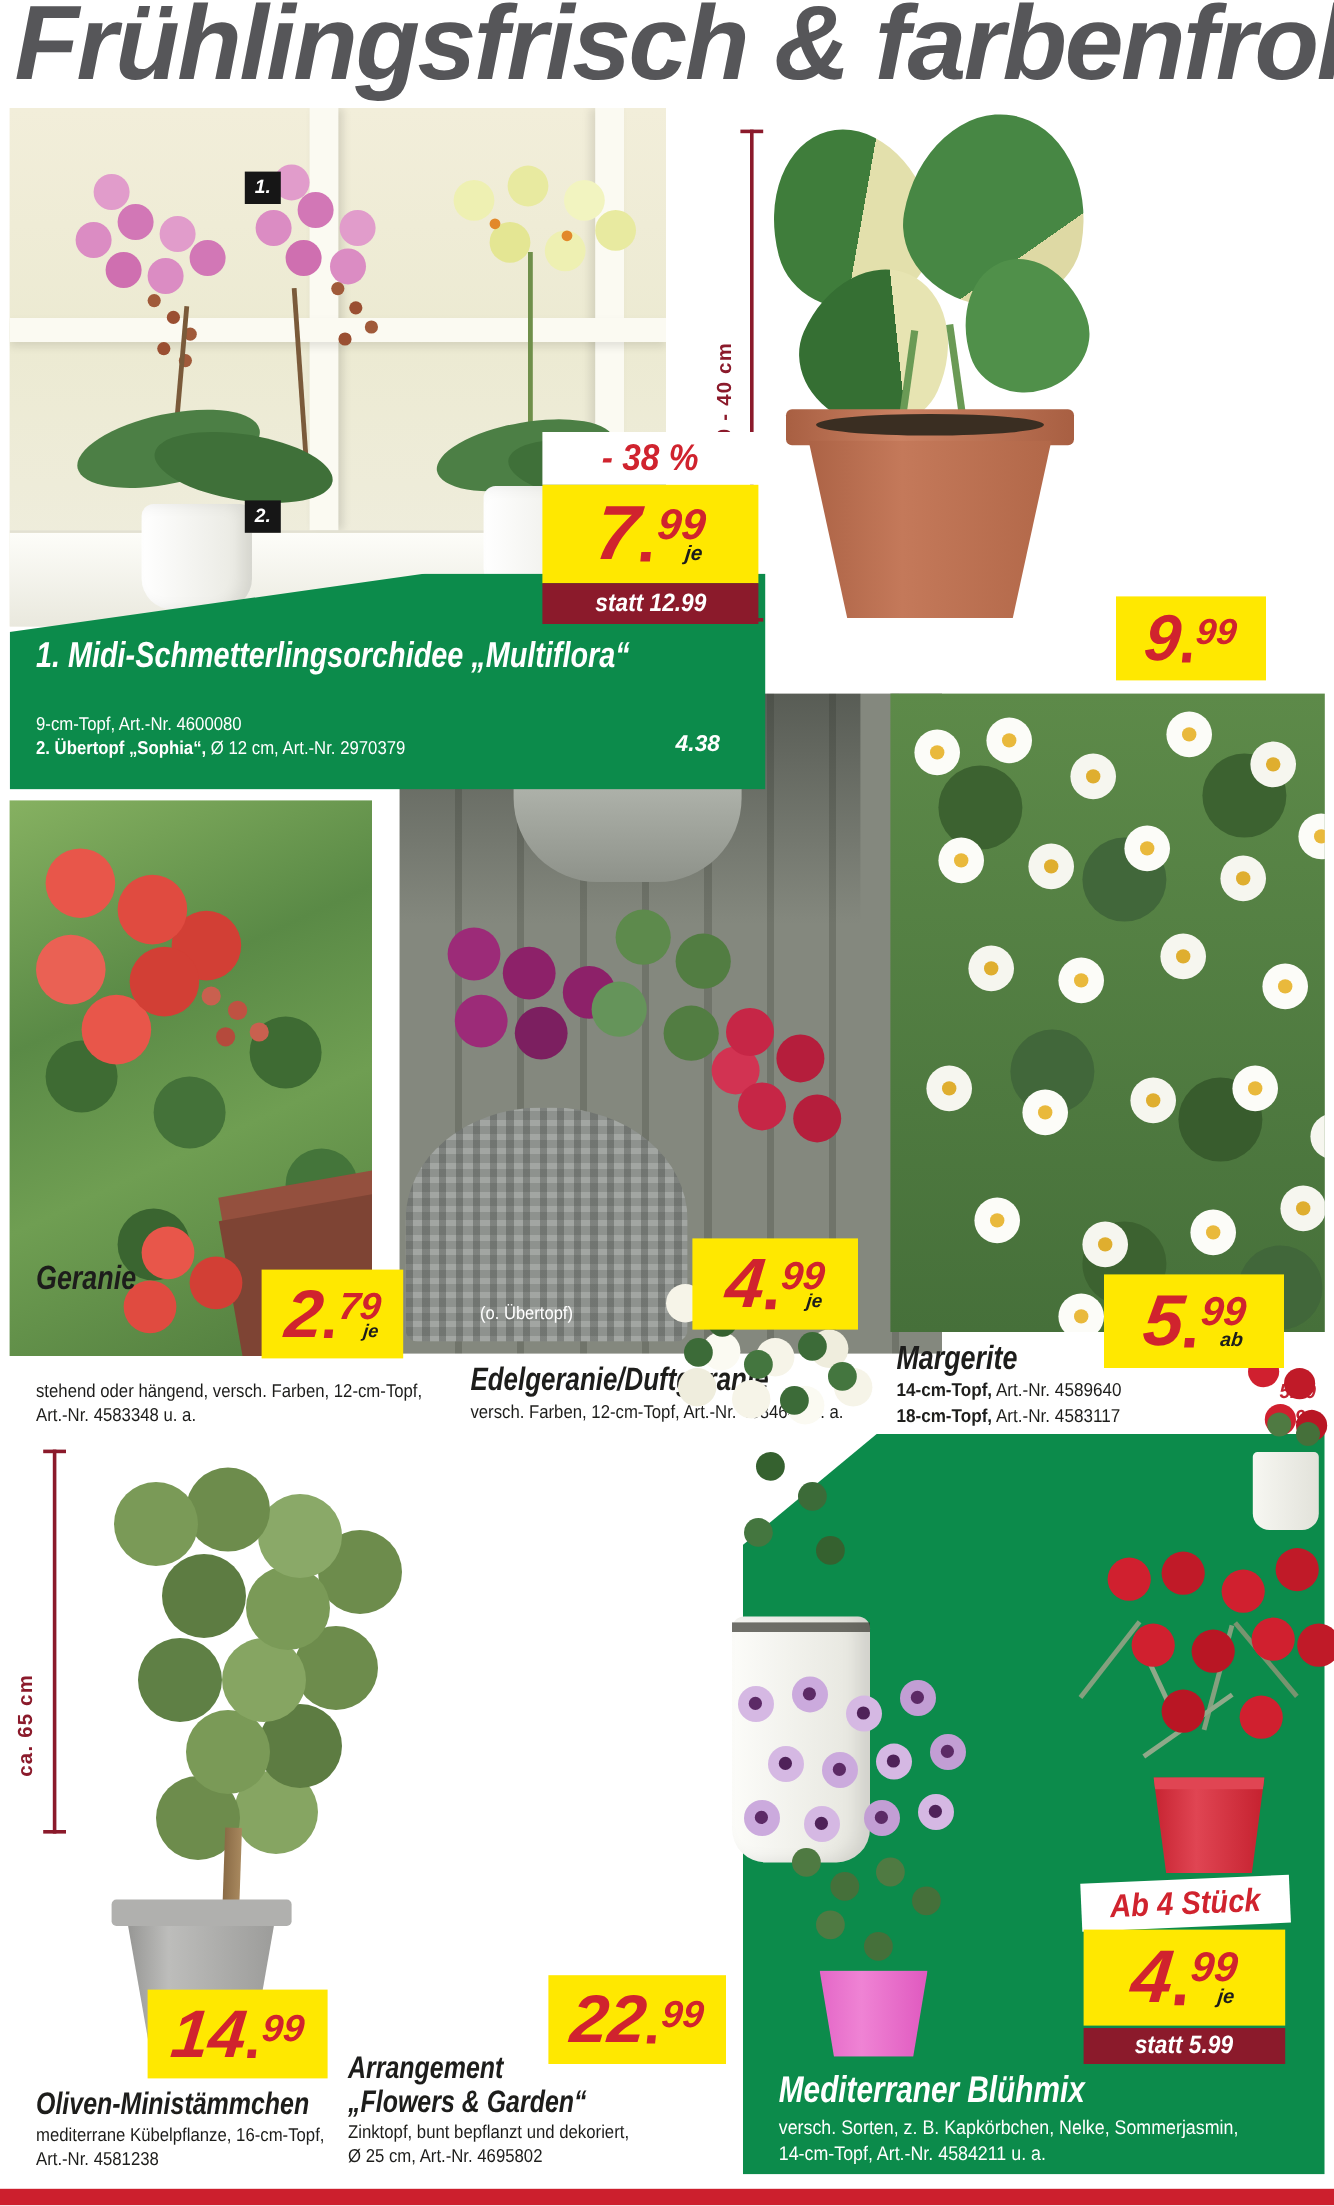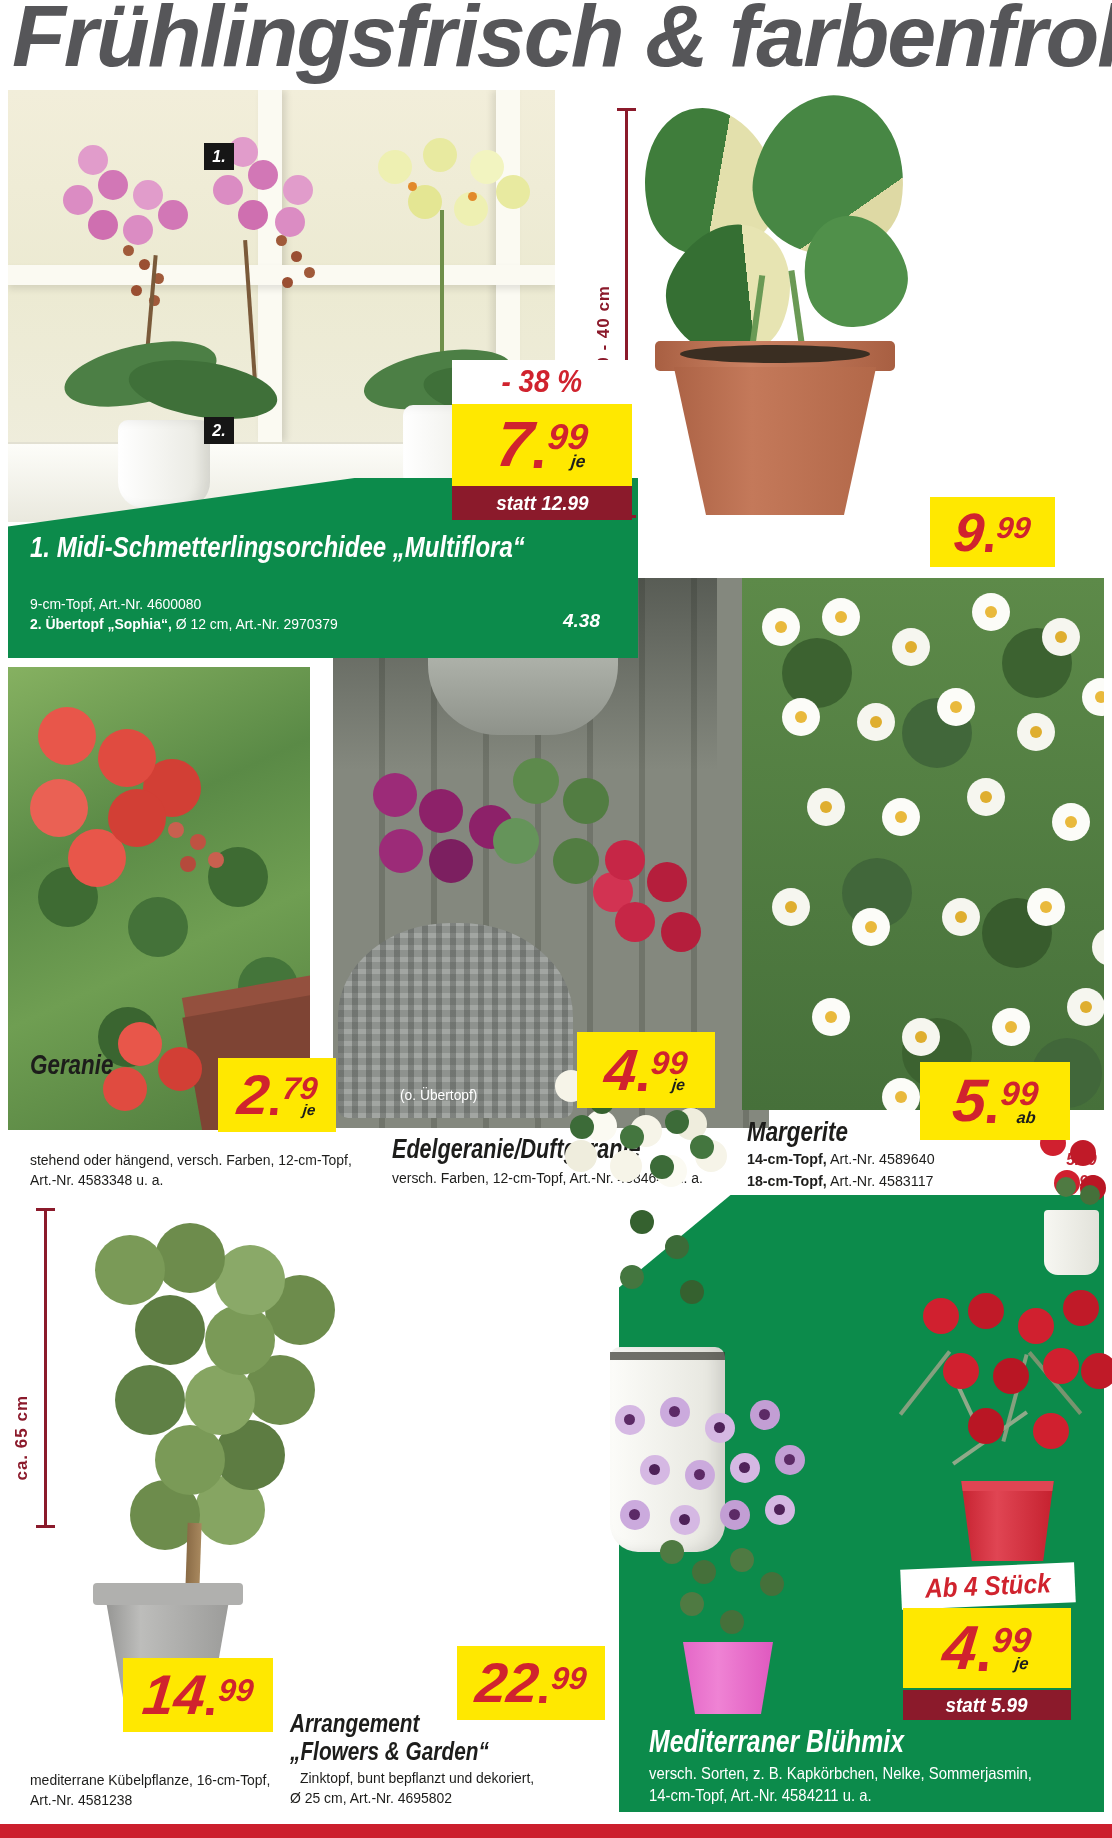--- a/index.html
+++ b/index.html
@@ -164,21 +164,21 @@
       </span>
     </div>
   </div>
 
   <div class="ab" style="left:30px;top:1049px;">
     <span class="ptitle" style="font-size:28px;color:#1d1d1b;">Geranie</span>
   </div>
   <div class="ab" style="left:30px;top:1150px;"><span class="desc">stehend oder hängend, versch. Farben, 12-cm-Topf,</span></div>
   <div class="ab" style="left:30px;top:1170px;"><span class="desc">Art.-Nr. 4583348 u. a.</span></div>
 
-  <div class="photo" style="left:333px;top:578px;width:436px;height:550px;background:repeating-linear-gradient(90deg,#84887e 0 46px,#70746a 46px 52px);">
+  <div class="photo" style="left:333px;top:578px;width:436px;height:550px;background:repeating-linear-gradient(90deg,#84887e 0 46px,#70746a 46px 52px);padding-left:16px;">
     <div class="ab" style="left:0;top:0;width:384px;height:550px;background:linear-gradient(180deg,rgba(35,39,35,0.45),rgba(35,39,35,0) 35%);"></div>
     <div class="ab" style="left:95px;top:62px;width:190px;height:95px;background:linear-gradient(180deg,#b4b8b0,#8e928a);border-radius:10px 10px 70px 70px;"></div>
     <div class="dots" style="left:100px;top:8px;width:36px;height:36px;background:#d84058;box-shadow:42px -10px 0 #cc3450,84px 4px 0 #d84058,128px -4px 0 #c22c48,22px 30px 0 #cc3450,66px 34px 0 #d84058,112px 28px 0 #c22c48;"></div>
     <div class="dots" style="left:155px;top:-2px;width:26px;height:26px;background:#eec4d6;box-shadow:40px 12px 0 #f2d3e1,-32px 16px 0 #eec4d6;"></div>
     <div class="dots" style="left:40px;top:195px;width:44px;height:44px;background:#9c2b78;box-shadow:46px 16px 0 #8d2169,6px 56px 0 #9c2b78,56px 66px 0 #7c1f60,96px 32px 0 #8d2169;"></div>
     <div class="dots" style="left:272px;top:262px;width:40px;height:40px;background:#c62646;box-shadow:42px 22px 0 #b51e3c,10px 62px 0 #c62646,56px 72px 0 #b51e3c,-12px 32px 0 #d23352;"></div>
     <div class="dots" style="left:180px;top:180px;width:46px;height:46px;background:#5d8a4c;box-shadow:50px 20px 0 #527d42,-20px 60px 0 #65945a,40px 80px 0 #527d42;"></div>
     <div class="ab" style="left:5px;top:345px;width:235px;height:195px;border-radius:48% 48% 10px 10px;background:#8e928e;
                 background-image:repeating-linear-gradient(90deg,rgba(60,64,60,0.35) 0 6px,rgba(0,0,0,0) 6px 14px),repeating-linear-gradient(0deg,rgba(255,255,255,0.18) 0 5px,rgba(0,0,0,0) 5px 12px);"></div>
     <div class="ab" style="left:67px;top:508px;">
@@ -249,41 +249,44 @@
   <div class="badge nosuf" style="left:123px;top:1658px;width:150px;height:74px;font-size:56px;">
     <div class="price nosuf">
       <span class="pi">14</span>
       <span class="pdot"></span>
       <span class="pcol">
           <span class="pd">99</span>
         </span>
     </div>
   </div>
 
+  <div class="ab" style="left:30px;top:1738px;">
+    <span class="ptitle" style="font-size:26px;color:#1d1d1b;">Oliven-Ministämmchen</span>
+  </div>
   <div class="ab" style="left:30px;top:1770px;"><span class="desc">mediterrane Kübelpflanze, 16-cm-Topf,</span></div>
   <div class="ab" style="left:30px;top:1790px;"><span class="desc">Art.-Nr. 4581238</span></div>
 
 
   <div class="badge nosuf" style="left:457px;top:1646px;width:148px;height:74px;font-size:56px;">
     <div class="price nosuf">
       <span class="pi">22</span>
       <span class="pdot"></span>
       <span class="pcol">
           <span class="pd">99</span>
         </span>
     </div>
   </div>
 
   <div class="ab" style="left:290px;top:1708px;z-index:7;">
     <span class="ptitle" style="font-size:26px;color:#1d1d1b;">Arrangement</span>
   </div>
   <div class="ab" style="left:290px;top:1736px;z-index:7;">
     <span class="ptitle" style="font-size:26px;color:#1d1d1b;">„Flowers &amp; Garden“</span>
   </div>
-  <div class="ab" style="left:300px;top:1768px;z-index:7;"><span class="desc">Zinktopf, bunt bepflanzt und dekoriert,</span></div>
+  <div class="ab" style="left:290px;top:1768px;z-index:7;"><span class="desc">Zinktopf, bunt bepflanzt und dekoriert,</span></div>
   <div class="ab" style="left:290px;top:1788px;z-index:7;"><span class="desc">Ø 25 cm, Art.-Nr. 4695802</span></div>
 
   <div class="greenband" style="left:619px;top:1195px;width:485px;height:617px;clip-path:polygon(0 15%,23% 0,100% 0,100% 100%,0 100%);"></div>
 
   <div class="ab" style="left:535px;top:1060px;width:240px;height:500px;z-index:3;">
     <div class="dots" style="left:20px;top:10px;width:32px;height:32px;background:#f6f4e8;
                 box-shadow:40px -5px 0 #fbfaf2,85px 5px 0 #f6f4e8,125px -10px 0 #efeddd,30px 40px 0 #fbfaf2,75px 45px 0 #f6f4e8,120px 38px 0 #efeddd,55px 80px 0 #f6f4e8,100px 85px 0 #fbfaf2,10px 70px 0 #efeddd,140px 70px 0 #f6f4e8;"></div>
     <div class="dots" style="left:35px;top:55px;width:24px;height:24px;background:#3c6b38;box-shadow:50px 10px 0 #44763f,95px -5px 0 #3c6b38,20px -25px 0 #35612f,80px 40px 0 #3c6b38,120px 20px 0 #44763f,60px 95px 0 #35612f,95px 120px 0 #3c6b38,50px 150px 0 #44763f,110px 165px 0 #35612f;"></div>
     <div class="ab" style="left:75px;top:287px;width:115px;height:205px;background:linear-gradient(90deg,#fcfcf9,#e9e9e2 80%);border-radius:10px 10px 28px 28px;box-shadow:inset -10px 0 14px rgba(0,0,0,0.10);">
       <div style="position:absolute;left:0;top:5px;width:115px;height:8px;background:rgba(52,52,46,0.7);"></div>

